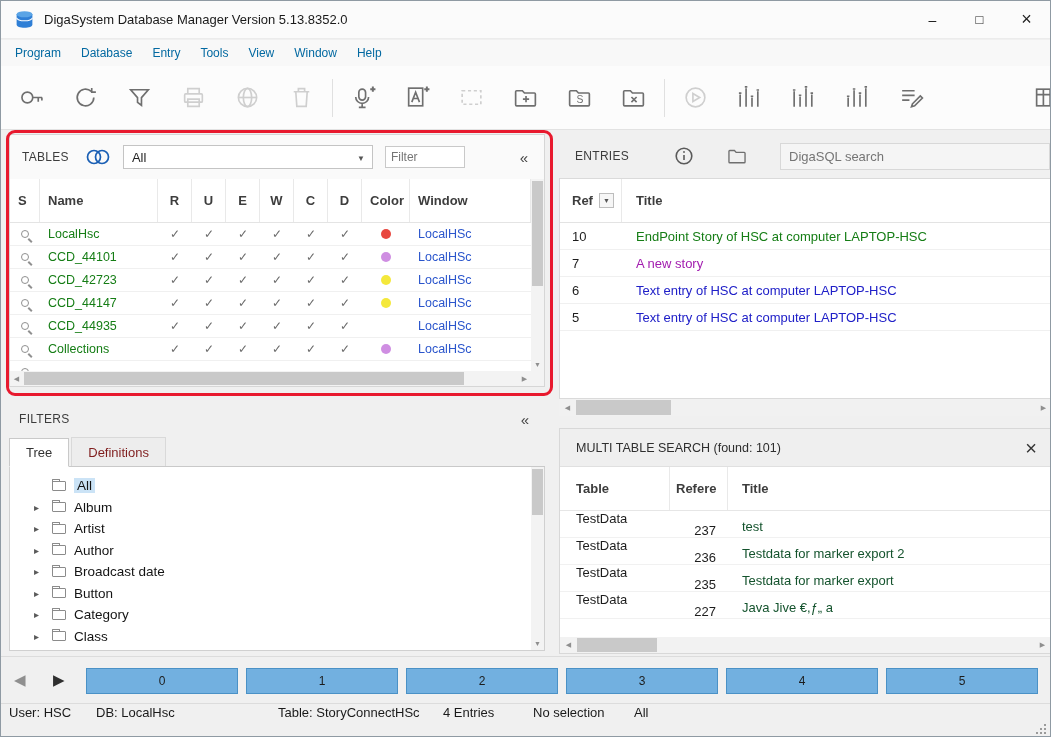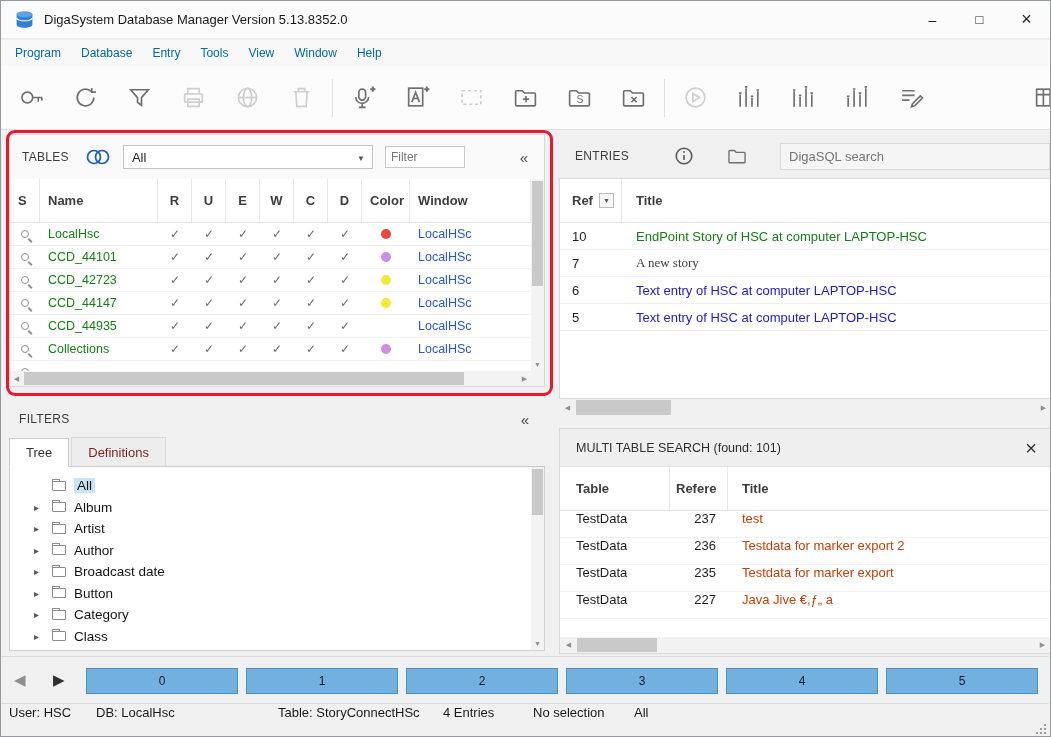--- a/index.html
+++ b/index.html
@@ -110,22 +110,22 @@
   .multi-hdr{height:38px;background:#efefef;border-bottom:1px solid #e0e0e0;display:flex;align-items:center;}
   .multi-title{margin-left:16px;font-size:12.5px;color:#2e2e2e;}
   .multi-close{margin-left:auto;margin-right:14px;font-size:20px;color:#333;line-height:1;}
   .mgrid-hdr{height:44px;display:flex;border-bottom:1px solid #e6e6e6;}
   .mh{display:flex;align-items:center;font-weight:700;font-size:13px;color:#3d3d3d;border-right:1px solid #e9e9e9;}
   .mh.mtable{width:110px;padding-left:16px;}
   .mh.mref{width:58px;padding-left:6px;}
   .mh.mtitle{flex:1;padding-left:14px;border-right:none;}
   .mrow{height:27px;display:flex;align-items:flex-start;border-bottom:1px solid #f1f1f1;font-size:13px;}
   .mr-table{width:110px;padding-left:16px;color:#1d1d1d;}
-  .mr-ref{width:58px;padding-right:12px;text-align:right;color:#1d1d1d;}
-  .mr-title{flex:1;padding-left:14px;color:#c2410c;white-space:nowrap;overflow:hidden;}
+  .mr-ref{width:58px;padding-right:12px;text-align:right;color:#1d1d1d;margin-top:12px;}
+  .mr-title{flex:1;padding-left:14px;color:#14532d;white-space:nowrap;overflow:hidden;margin-top:8px;}
   .mhsb{position:absolute;left:0;right:0;bottom:0;height:16px;background:#f2f2f2;}
   .mhsb .hsb-thumb{left:17px;width:80px;}
   .mhsb .sbar{top:0;bottom:0;width:17px;}
   .mhsb .sbar.lf{left:0;} .mhsb .sbar.rt{right:0;}
 
   
   .annot{position:absolute;left:5px;top:129px;width:547px;height:266px;border:3px solid #e8192e;border-radius:9px;pointer-events:none;z-index:60;}
 
   
   .pager{position:absolute;left:0;top:655px;width:100%;height:47px;background:#f0f0f0;border-top:1px solid #dcdcdc;}
@@ -513,21 +513,21 @@
         <span class="eh-filter"></span>
       </span>
       <span class="eh-title">Title</span>
     </div>
     <div class="erow">
       <span class="er-ref">10</span>
       <span class="er-title" style="color: rgb(21, 125, 21);">EndPoint Story of HSC at computer LAPTOP-HSC</span>
     </div>
     <div class="erow">
       <span class="er-ref">7</span>
-      <span class="er-title" style="color: #404040; font-family: Liberation Serif, serif;">A new story</span>
+      <span class="er-title" style="color: #a21caf;">A new story</span>
     </div>
     <div class="erow">
       <span class="er-ref">6</span>
       <span class="er-title" style="color: rgb(32, 32, 200);">Text entry of HSC at computer LAPTOP-HSC</span>
     </div>
     <div class="erow">
       <span class="er-ref">5</span>
       <span class="er-title" style="color: rgb(32, 32, 200);">Text entry of HSC at computer LAPTOP-HSC</span>
     </div>
   </div>

